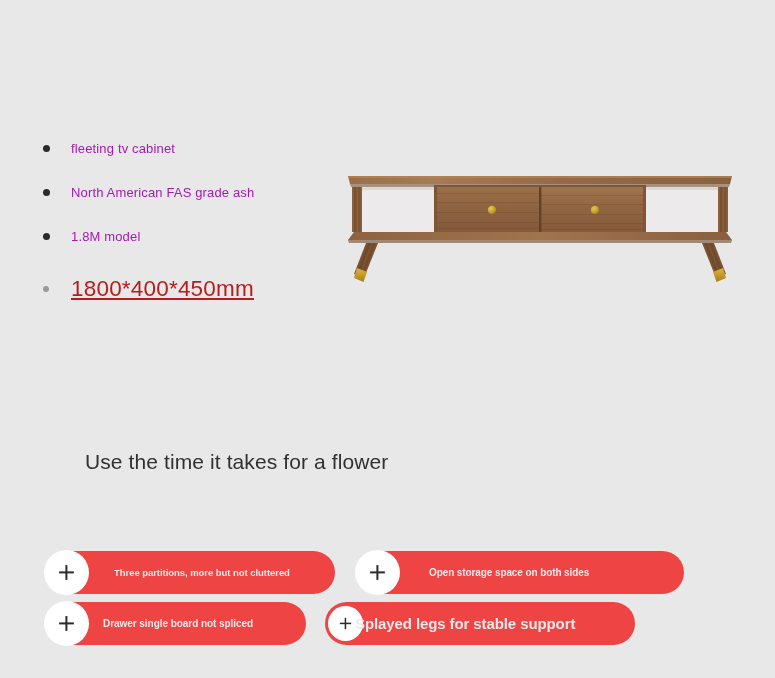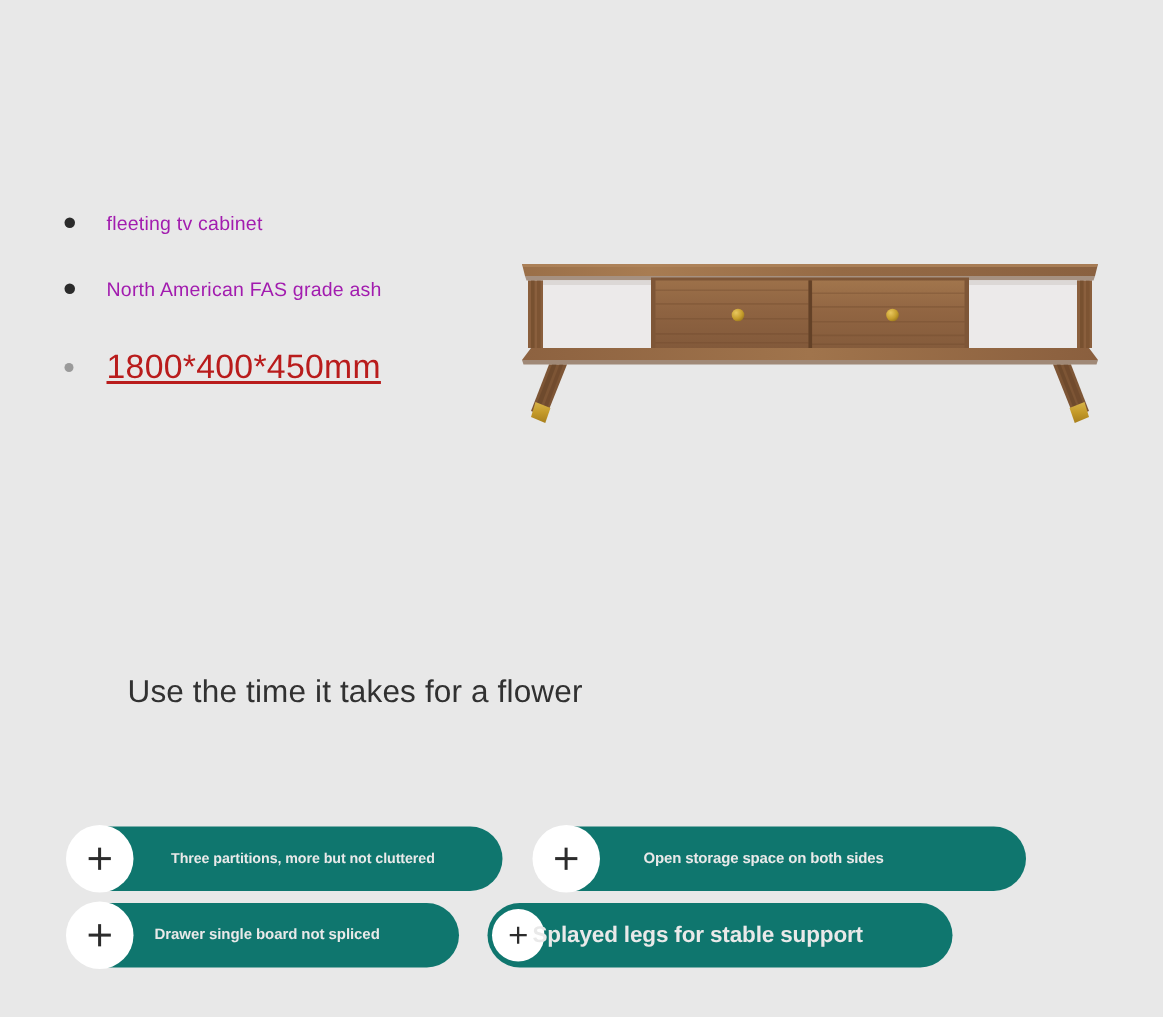--- a/index.html
+++ b/index.html
@@ -82,21 +82,21 @@
     color: #313131;
     letter-spacing: .1px;
     line-height: 48px;
     white-space: nowrap;
     margin-left: 44px;
   }
 
   
   .pill {
     position: absolute;
-    background: #0f766e;
+    background: #ef4444;
     border-radius: 999px;
     display: flex;
     align-items: center;
   }
   .pill-badge {
     position: absolute;
     background: #ffffff;
     border-radius: 50%;
     display: flex;
     align-items: center;
@@ -159,20 +159,24 @@
 <body>
 
 <div class="spec-list">
   <div class="spec-item">
     <span class="bullet"></span>
     <span class="spec-text">fleeting tv cabinet</span>
   </div>
   <div class="spec-item">
     <span class="bullet"></span>
     <span class="spec-text">North American FAS grade ash</span>
+  </div>
+  <div class="spec-item">
+    <span class="bullet"></span>
+    <span class="spec-text">1.8M model</span>
   </div>
   <div class="spec-item is-dimension">
     <span class="bullet"></span>
     <span class="spec-text">1800*400*450mm</span>
   </div>
 </div>
 
 <div class="product-figure">
   <svg viewBox="0 0 392 128" xmlns="http://www.w3.org/2000/svg">
     <defs>

